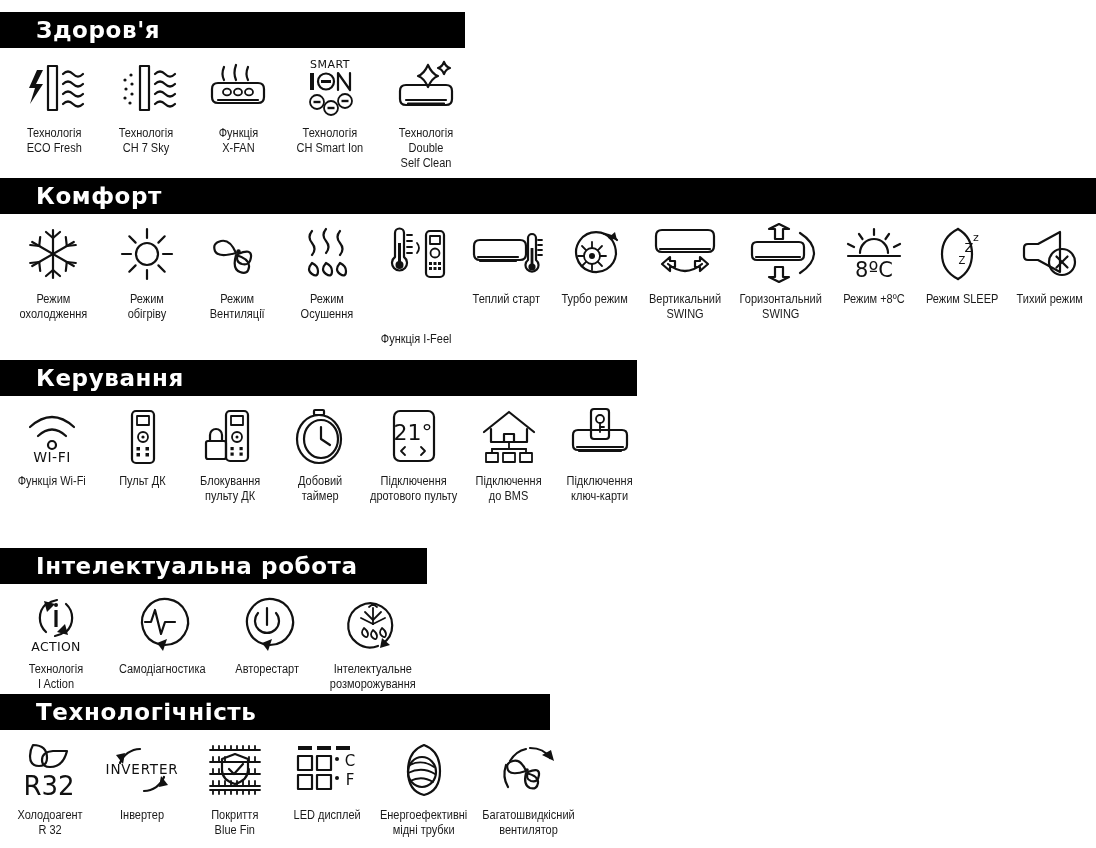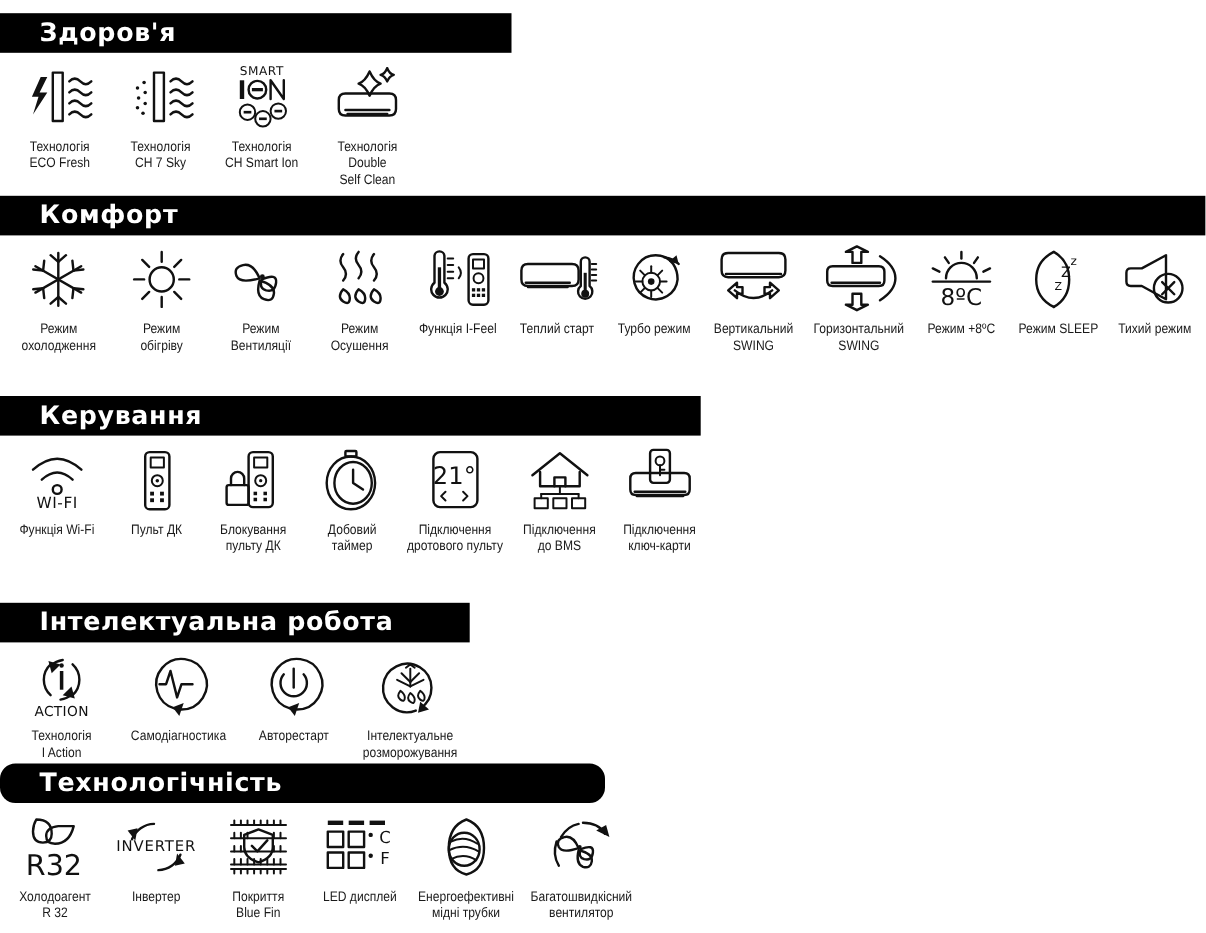--- a/index.html
+++ b/index.html
@@ -108,20 +108,36 @@
             <path class="ln" d="M42 14 q5 -5 10 0 q5 5 10 0"></path>
             <path class="ln" d="M42 24 q5 -5 10 0 q5 5 10 0"></path>
             <path class="ln" d="M42 34 q5 -5 10 0 q5 5 10 0"></path>
             <path class="ln" d="M42 44 q5 -5 10 0 q5 5 10 0"></path>
           </svg>
         </div>
         <div class="lbl">Технологія
 CH 7 Sky</div>
       </div>
 
+      <div class="cell" style="width:92px;">
+        <div class="icon-box">
+          <svg width="72" height="58" viewBox="0 0 72 58">
+            <path class="ln" d="M22 8 q-3 7 0 13"></path>
+            <path class="ln" d="M34 6 q-3 8 0 15"></path>
+            <path class="ln" d="M46 8 q-3 7 0 13"></path>
+            <path class="ln" d="M10 30 q0 -6 6 -6 h40 q6 0 6 6 v8 q0 6 -6 6 h-40 q-6 0 -6 -6 z"></path>
+            <ellipse class="ln-thin" cx="25" cy="33" rx="4" ry="3.4"></ellipse>
+            <ellipse class="ln-thin" cx="36" cy="33" rx="4" ry="3.4"></ellipse>
+            <ellipse class="ln-thin" cx="47" cy="33" rx="4" ry="3.4"></ellipse>
+            <path class="ln" d="M16 41 h40"></path>
+          </svg>
+        </div>
+        <div class="lbl">Функція
+X-FAN</div>
+      </div>
 
       <div class="cell" style="width:92px;">
         <div class="icon-box">
           <svg width="72" height="62" viewBox="0 0 72 62">
             <text class="txt" x="36" y="11" text-anchor="middle" font-size="11" letter-spacing="0.5">SMART</text>
             <rect class="fl" x="16" y="16" width="4" height="17"></rect>
             <circle class="ln" cx="32" cy="24.5" r="8"></circle>
             <rect class="fl" x="27" y="23" width="10" height="3"></rect>
             <path class="ln" d="M44 33 V16 l12 17 V16"></path>
             <circle class="ln-thin" cx="23" cy="45" r="7"></circle>
@@ -226,21 +242,21 @@
             <path class="ln" d="M41 6 q-5 6 0 12 q5 6 0 12"></path>
             <path class="ln" d="M13 38 q-6 7 0 11 q6 4 6 -3 q0 -5 -6 -8 z"></path>
             <path class="ln" d="M27 38 q-6 7 0 11 q6 4 6 -3 q0 -5 -6 -8 z"></path>
             <path class="ln" d="M41 38 q-6 7 0 11 q6 4 6 -3 q0 -5 -6 -8 z"></path>
           </svg>
         </div>
         <div class="lbl">Режим
 Осушення</div>
       </div>
 
-      <div class="cell" style="width:88px;">
+      <div class="cell" style="width:88px;gap:40px;">
         <div class="icon-box">
           <svg width="66" height="58" viewBox="0 0 66 58">
             <path class="ln" d="M12 8 a4.5 4.5 0 0 1 9 0 v24 a7.5 7.5 0 1 1 -9 0 z"></path>
             <circle class="fl" cx="16.5" cy="40" r="4"></circle>
             <rect class="fl" x="15" y="18" width="3" height="20"></rect>
             <g class="ln-thin">
                 <path d="M24 10 h5"></path>
                 <path d="M24 16 h5"></path>
                 <path d="M24 22 h5"></path>
                 <path d="M24 28 h5"></path>
@@ -566,21 +582,21 @@
           </svg>
         </div>
         <div class="lbl">Інтелектуальне
 розморожування</div>
       </div>
 
     </div>
   </div>
 
   <div class="section" style="top:694px;">
-    <div class="bar" style="width:550px;border-radius:14px;">
+    <div class="bar" style="width:550px;">
       <span class="bar-title">Технологічність</span>
     </div>
     <div class="row" style="padding-left:4px;">
 
       <div class="cell" style="width:92px;">
         <div class="icon-box">
           <svg width="62" height="62" viewBox="0 0 62 62">
             <path class="ln" d="M14 6 q14 0 14 13 q0 8 -8 8 q-9 0 -9 -10 q0 -6 3 -11 z"></path>
             <path class="ln" d="M48 12 q-4 16 -17 16 q-8 0 -8 -7 q0 -8 11 -9 q7 0 14 0 z"></path>
             <text class="txt" x="30" y="56" text-anchor="middle" font-size="26" font-weight="500">R32</text>

